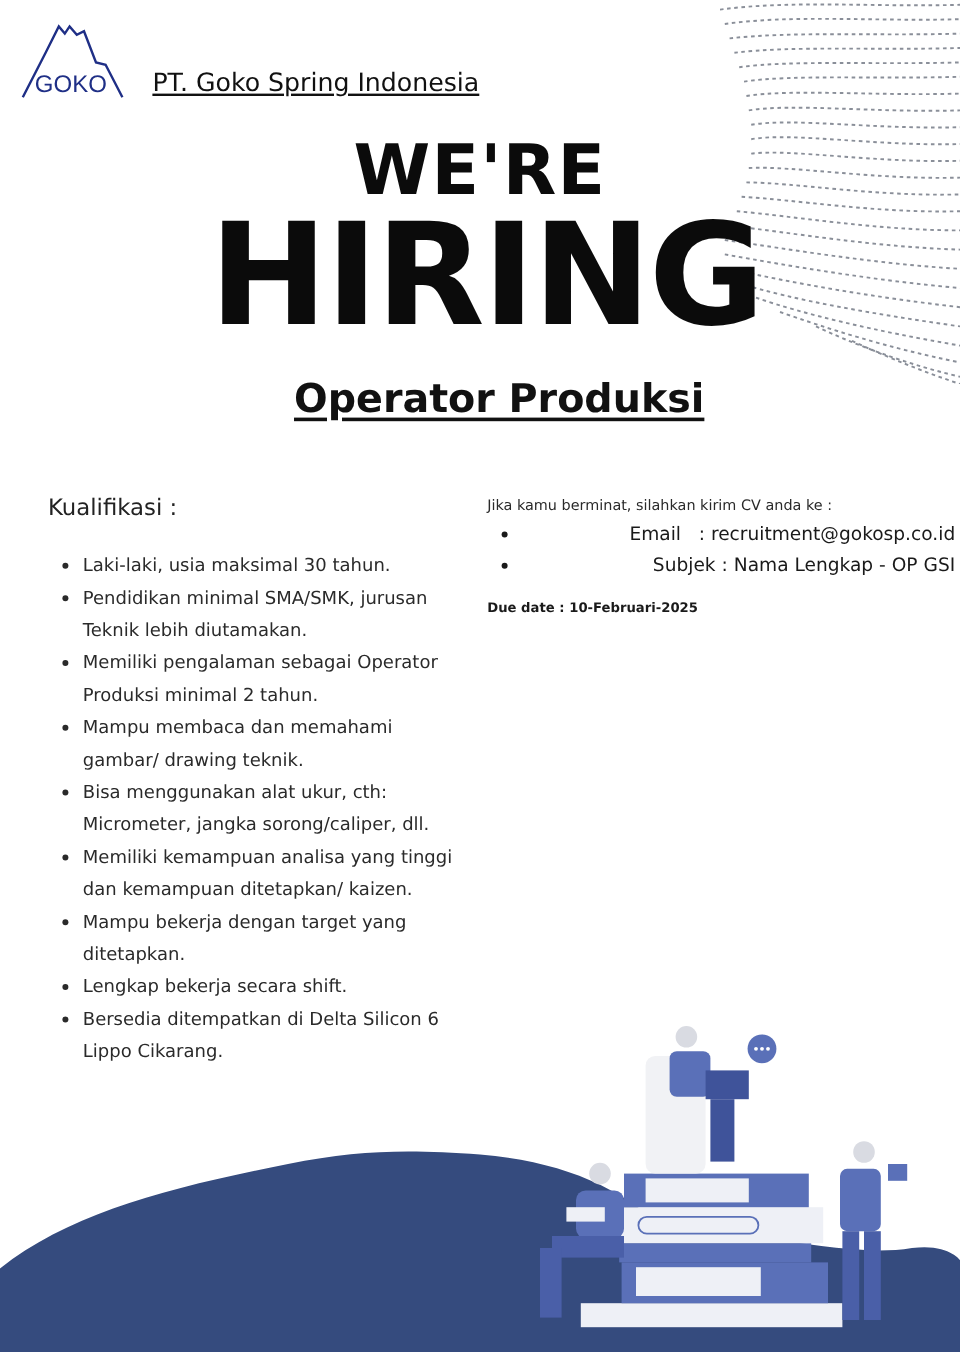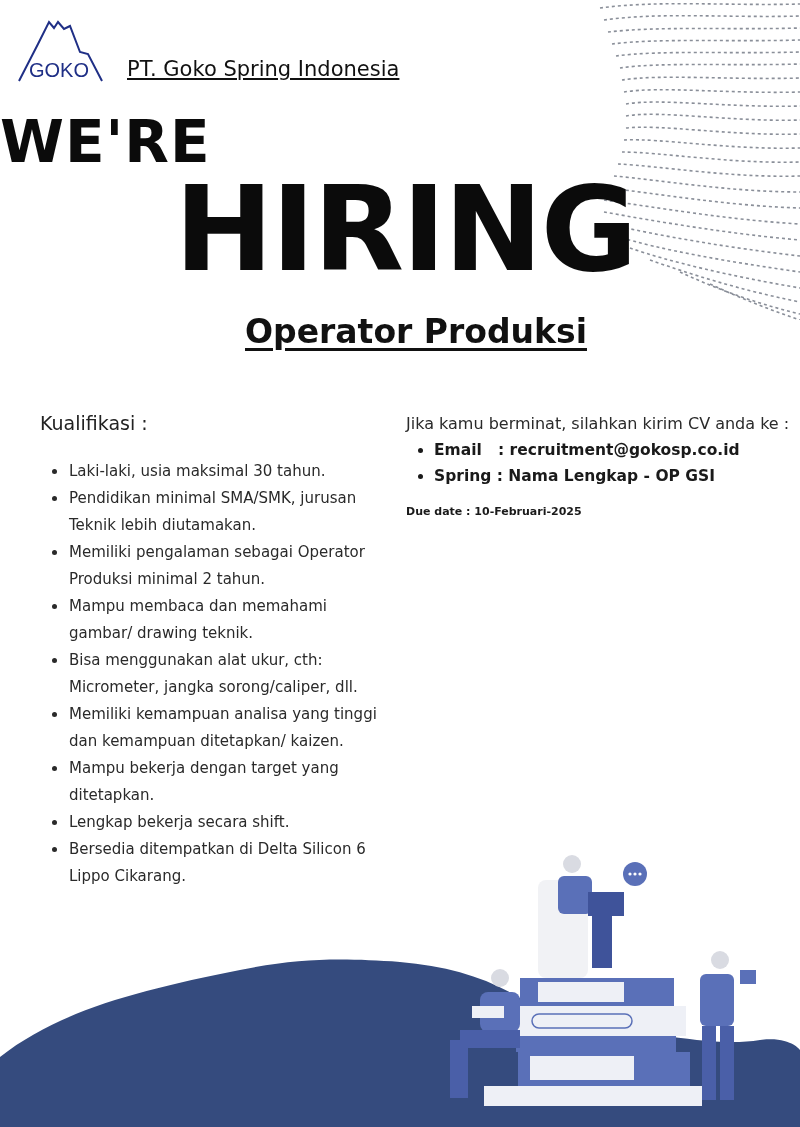--- a/index.html
+++ b/index.html
@@ -3,32 +3,32 @@
 <meta charset="utf-8">
 <style>
   html, body { margin: 0; padding: 0; }
   body {
     width: 800px; height: 1127px; position: relative; overflow: hidden;
     background: #ffffff; font-family: "Liberation Sans", "DejaVu Sans", sans-serif; color: #222;
   }
   .dots { position: absolute; left: 560px; top: 0; width: 240px; height: 320px; }
   .logo { position: absolute; left: 16px; top: 14px; width: 100px; height: 70px; }
   .company { position: absolute; left: 127px; top: 57px; font-size: 21px; color: #111; font-family: "DejaVu Sans", sans-serif; letter-spacing: 0px; text-decoration: underline; }
-  .weare { position: absolute; left: 0; width: 800px; top: 108px; font-size: 58px; font-weight: 900; color: #0b0b0b; font-family: "DejaVu Sans", sans-serif; letter-spacing: 1px; }
+  .weare { position: absolute; left: 0; width: 800px; top: 108px; text-align: center; font-size: 58px; font-weight: 900; color: #0b0b0b; font-family: "DejaVu Sans", sans-serif; letter-spacing: 1px; }
   .hiring { position: absolute; left: 0; width: 810px; top: 165px; text-align: center; font-size: 118px; font-weight: 900; color: #0b0b0b; font-family: "DejaVu Sans", sans-serif; letter-spacing: -2px; line-height: 1.1; }
   .position { position: absolute; left: 0; width: 832px; top: 312px; text-align: center; font-size: 33px; font-weight: bold; color: #111; font-family: "DejaVu Sans", sans-serif; }
   .position span { text-decoration: underline; text-decoration-thickness: 3px; text-underline-offset: 5px; }
   .qual { position: absolute; left: 40px; top: 412px; width: 350px; font-family: "DejaVu Sans", sans-serif; }
   .qual h3 { margin: 0 0 24px 0; font-weight: normal; font-size: 19px; color: #222; }
   .qual ul { margin: 0; padding-left: 28px; }
   .qual li { font-size: 15px; line-height: 27px; color: #2a2a2a; padding-left: 1px; }
   .contact { position: absolute; left: 406px; top: 414px; width: 390px; font-family: "DejaVu Sans", sans-serif; }
-  .contact .intro { font-size: 16px; color: #2a2a2a; margin: 0; }
+  .contact .intro { font-size: 12px; color: #2a2a2a; margin: 0; }
   .contact ul { margin: 4px 0 0 0; padding-left: 28px; }
-  .contact li { font-size: 15.5px; font-weight: bold; line-height: 26px; color: #1a1a1a; }
+  .contact li { font-size: 15.5px; font-weight: normal; line-height: 26px; color: #1a1a1a; text-align: right; }
   .contact .due { margin-top: 16px; font-size: 11px; font-weight: bold; color: #1a1a1a; }
   .wave { position: absolute; left: 0; top: 900px; width: 800px; height: 227px; }
   .illus { position: absolute; left: 420px; top: 840px; width: 380px; height: 287px; }
 </style>
 </head>
 <body>
 
 <svg class="dots" viewBox="0 0 240 320">
   <g fill="none" stroke="#8a8f99" stroke-width="1.6" stroke-dasharray="3 3">
     <path d="M40 8 C100 0 170 6 240 4"></path>
@@ -81,21 +81,21 @@
     <li>Mampu bekerja dengan target yang ditetapkan.</li>
     <li>Lengkap bekerja secara shift.</li>
     <li>Bersedia ditempatkan di Delta Silicon 6 Lippo Cikarang.</li>
   </ul>
 </div>
 
 <div class="contact">
   <p class="intro">Jika kamu berminat, silahkan kirim CV anda ke :</p>
   <ul>
     <li style="white-space:pre">Email   : recruitment@gokosp.co.id</li>
-    <li>Spring : Nama Lengkap - OP GSI</li>
+    <li>Subjek : Nama Lengkap - OP GSI</li>
   </ul>
   <div class="due">Due date : 10-Februari-2025</div>
 </div>
 
 <svg class="wave" viewBox="0 0 800 227">
   <path d="M0 157 C60 110 140 90 240 70 C300 58 340 58 400 62 C470 68 520 90 560 130 C620 120 700 150 760 140 C790 136 800 150 800 150 L800 227 L0 227 Z" fill="#354b7e"></path>
 </svg>
 
 <svg class="illus" viewBox="0 0 380 287">
 

